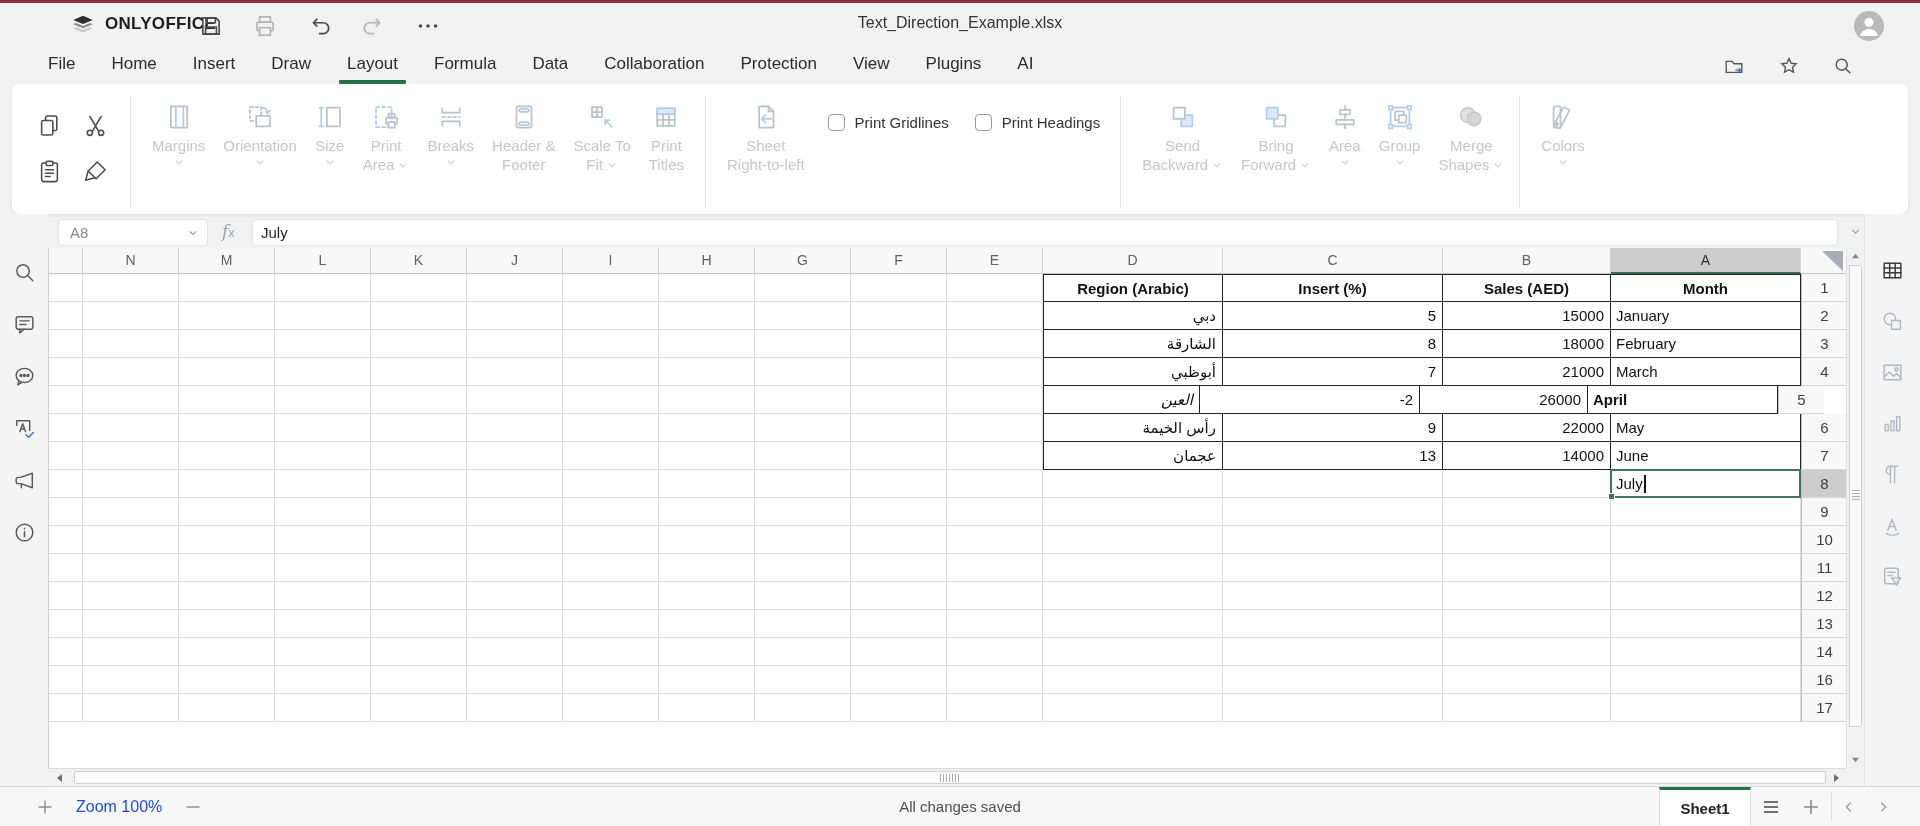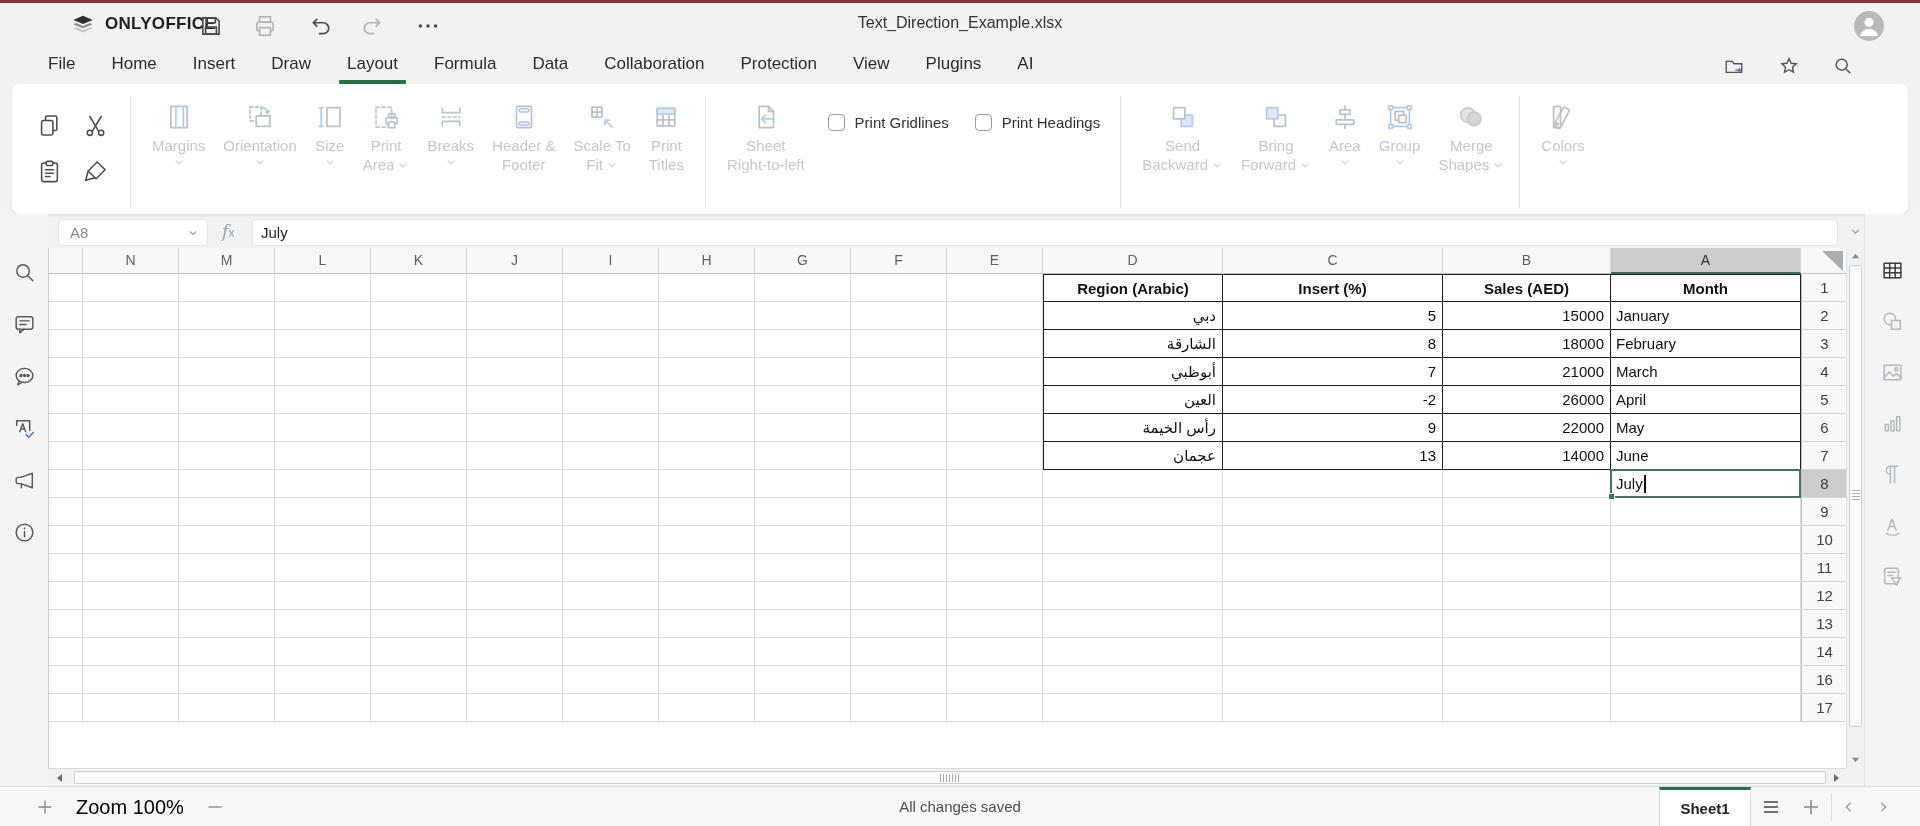--- a/index.html
+++ b/index.html
@@ -98,21 +98,21 @@
   #rsb { position:absolute; left:1864px; top:214px; width:56px; height:572px; background:#f4f4f4;
     border-left:1px solid #e4e4e4; display:flex; flex-direction:column; align-items:center; padding-top:44px; gap:26px; }
   .sb-ic { width:25px; height:25px; color:#5a5a5a; cursor:pointer; }
   .sb-ic.dim { color:#b4b8bd; }
   .sb-ic.dark { color:#3c3c3c; }
 
   
   #statusbar { position:absolute; left:0; top:786px; width:1920px; height:40px; background:#f7f7f7; border-top:1px solid #dadada; }
   #zoomctl { position:absolute; left:36px; top:0; height:40px; display:flex; align-items:center; gap:22px; color:#8b8b8b; }
   #zoomctl .zic { width:18px; height:18px; cursor:pointer; }
-  #zoom-label { font-size:20px; color:#000000; }
+  #zoom-label { font-size:16px; color:#1d4ed8; }
   #save-status { position:absolute; left:0; top:0; width:1920px; text-align:center; line-height:40px; font-size:15px; color:#4d4d4d; }
   #tabsrt { position:absolute; right:20px; top:0; height:40px; display:flex; align-items:stretch; }
   #sheet-tab { width:92px; background:#fff; border-left:1px solid #dcdcdc; border-right:1px solid #dcdcdc;
     border-top:3px solid #217346; display:flex; align-items:center; justify-content:center;
     font-size:15px; font-weight:bold; color:#222; cursor:pointer; }
   .st-ic { width:40px; display:flex; align-items:center; justify-content:center; color:#444; cursor:pointer; }
   .st-div { width:1px; background:#dcdcdc; margin:6px 0; }
   .st-nav { width:34px; display:flex; align-items:center; justify-content:center; color:#9a9a9a; cursor:pointer; }
 </style>
 </head>
@@ -576,24 +576,24 @@
         <div class="gcell" style="width: 96px;"></div>
         <div class="gcell" style="width: 96px;"></div>
         <div class="gcell" style="width: 96px;"></div>
         <div class="gcell" style="width: 96px;"></div>
         <div class="gcell" style="width: 96px;"></div>
         <div class="gcell" style="width: 96px;"></div>
         <div class="gcell" style="width: 96px;"></div>
         <div class="gcell" style="width: 96px;"></div>
         <div class="gcell" style="width: 96px;"></div>
         <div class="gcell" style="width: 96px;"></div>
-        <div class="gcell tc ar dleft" style="width: 180px;">العين</div>
+        <div class="gcell tc ar dleft" style="width: 157px; font-style: italic;">العين</div>
         <div class="gcell tc ar" style="width: 220px;">-2</div>
         <div class="gcell tc ar" style="width: 168px;">26000</div>
-        <div class="gcell tc al" style="width: 190px;">April</div>
+        <div class="gcell tc al" style="width: 190px; font-weight: bold;">April</div>
         <div class="rnum">5</div>
       </div>
       <div class="grow">
         <div class="gcell" style="width: 34px;"></div>
         <div class="gcell" style="width: 96px;"></div>
         <div class="gcell" style="width: 96px;"></div>
         <div class="gcell" style="width: 96px;"></div>
         <div class="gcell" style="width: 96px;"></div>
         <div class="gcell" style="width: 96px;"></div>
         <div class="gcell" style="width: 96px;"></div>

